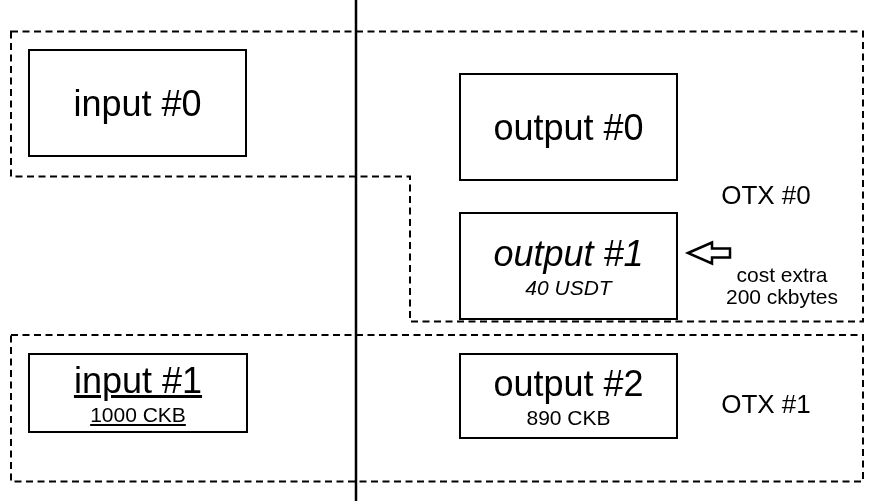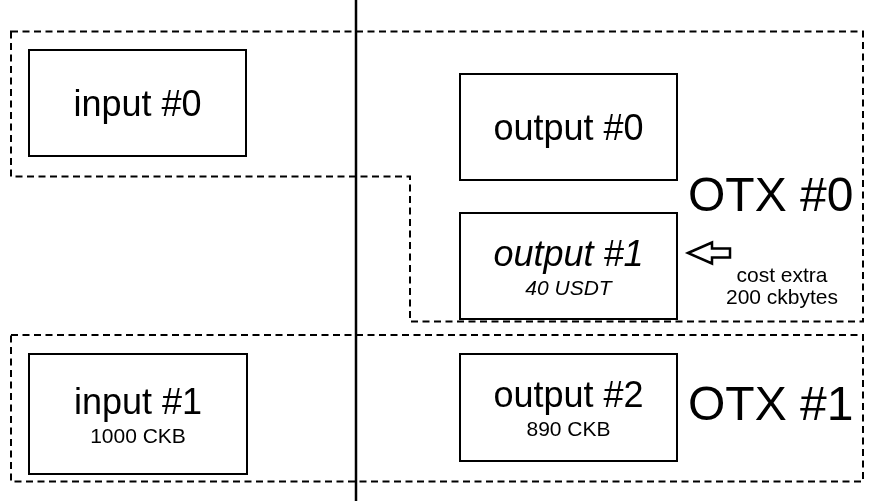--- a/index.html
+++ b/index.html
@@ -43,27 +43,27 @@
   }
   .box-amount {
     font-size: 21px;
     line-height: 24px;
     margin-top: 2px;
     white-space: nowrap;
   }
   .pos-input0  { left: 28px;  top: 49px;  }
   .pos-output0 { left: 459px; top: 49px; margin-top: 24px;  }
   .pos-output1 { left: 459px; top: 212px; font-style: italic; }
-  .pos-input1  { left: 28px;  top: 353px; width: 220px; height: 122px; }
-  .pos-output2 { left: 459px; top: 353px; height: 109px; }
+  .pos-input1  { left: 28px;  top: 353px; width: 220px; height: 80px; text-decoration: underline; }
+  .pos-output2 { left: 459px; top: 353px; height: 86px; }
   .otx-label {
     position: absolute;
     width: 156px;
     text-align: center;
-    font-size: 48px;
+    font-size: 26px;
     line-height: 42px;
     white-space: nowrap;
   }
   .otx-label-0 { left: 688px; top: 174px; }
   .otx-label-1 { left: 688px; top: 383px; }
   .annotation {
     position: absolute;
     left: 724px;
     top: 234px;
     width: 116px;

